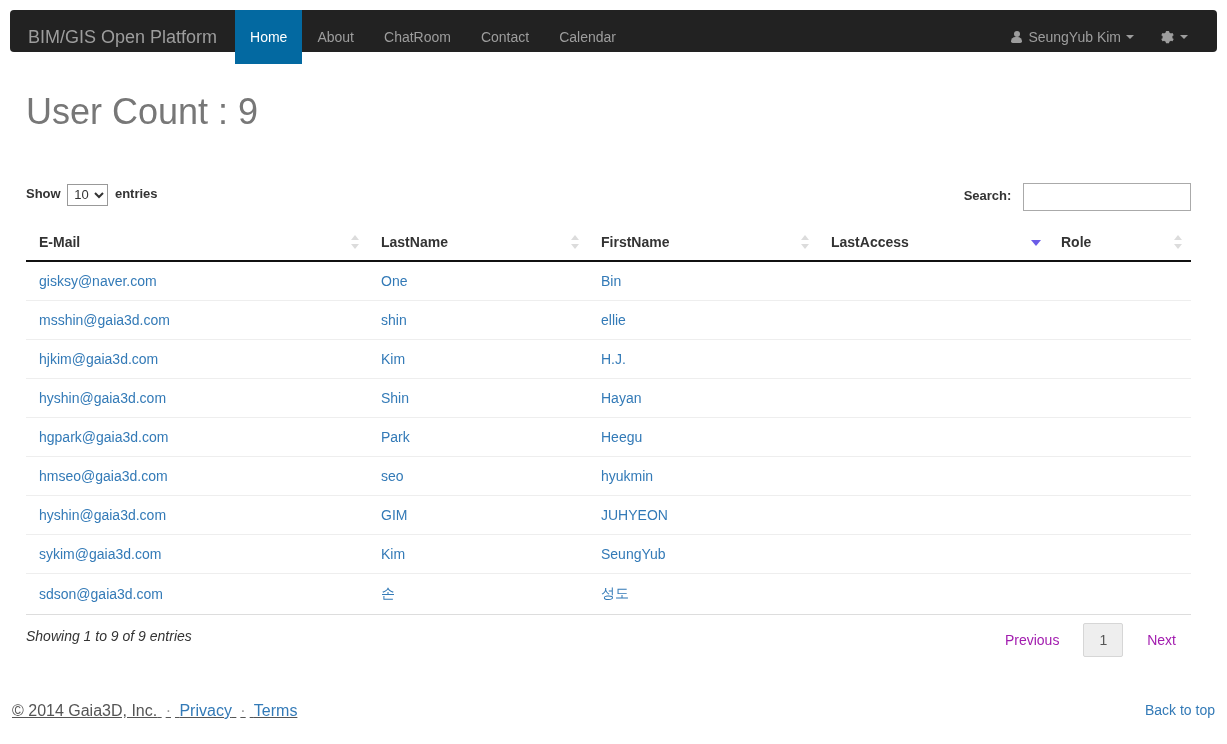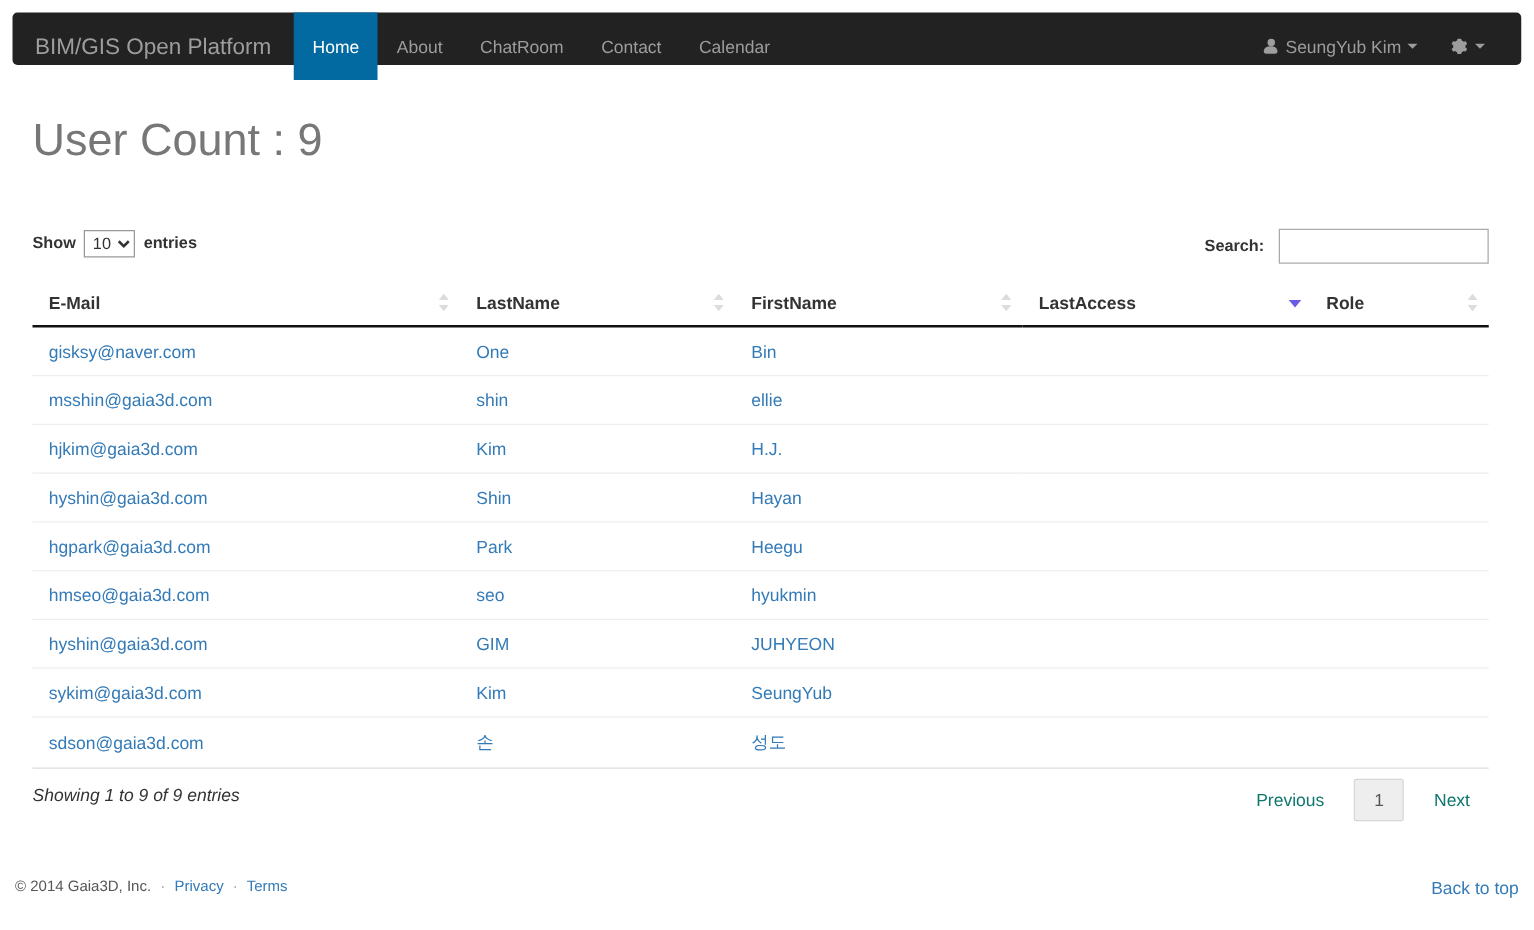--- a/index.html
+++ b/index.html
@@ -256,21 +256,21 @@
   }
   .dt-paginate {
     position: absolute;
     right: 0;
     top: 0;
     display: flex;
     align-items: center;
   }
   .pg-btn {
     font-size: 14px;
-    color: #0f766e;
+    color: #a21caf;
     padding: 8px 14px;
     cursor: pointer;
     white-space: nowrap;
     border: 1px solid transparent;
   }
   .pg-btn.num {
     color: #555555;
     background: #eeeeee;
     border: 1px solid #d6d6d6;
     border-radius: 2px;
@@ -287,23 +287,24 @@
     height: 60px;
   }
   .footer-inner {
     position: relative;
     height: 60px;
   }
   .copy {
     position: absolute;
     left: 12px;
     top: 18px;
-    font-size: 12px;
+    font-size: 16px;
     color: #555555;
     white-space: nowrap;
+    text-decoration: underline;
   }
   .copy a, .back-top {
     color: #337ab7;
     text-decoration: none;
     cursor: pointer;
   }
   .sep {
     color: #999999;
     margin: 0 4px;
   }

